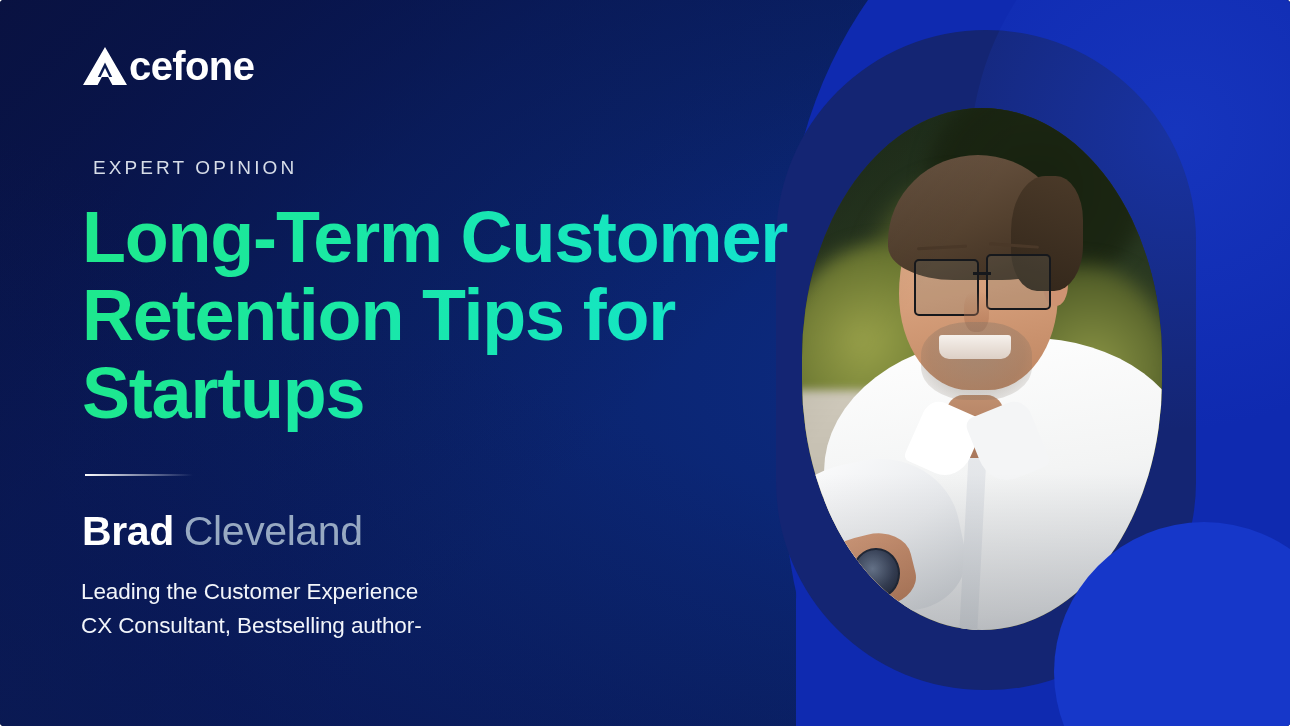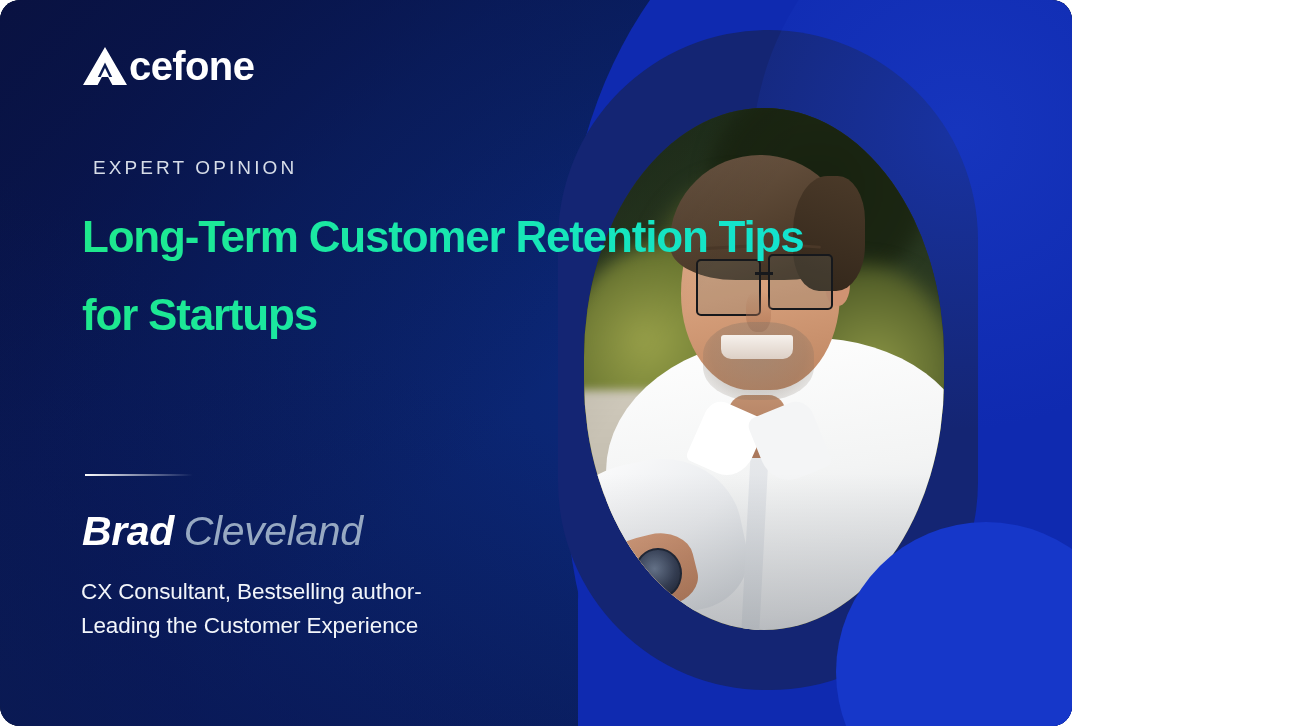--- a/index.html
+++ b/index.html
@@ -11,23 +11,23 @@
     width: 1290px;
     height: 726px;
     overflow: hidden;
     font-family: "Liberation Sans", sans-serif;
     -webkit-font-smoothing: antialiased;
   }
 
   
   .banner {
     position: relative;
-    width: 1072px;
+    width: 1290px;
     height: 726px;
-    border-radius: 20px;
+    border-radius: 4px;
     overflow: hidden;
     background: #000000;
   }
   
   .bg-base {
     position: absolute;
     inset: 0;
     background:
       radial-gradient(120% 135% at 72% 52%, #0c2b82 0%, #0a2269 34%, #08195a 58%, #0a1a4d 78%, #0c1741 100%);
   }
@@ -226,21 +226,21 @@
     font-weight: 500;
     letter-spacing: 3.1px;
   }
 
   .headline {
     position: absolute;
     top: 198px;
     left: 82px;
     width: 760px;
     margin: 0;
-    font-size: 44px;
+    font-size: 72px;
     font-weight: 700;
     line-height: 78px;
     letter-spacing: -1.2px;
     background-image: linear-gradient(96deg, #1ee88c 0%, #1ae8a4 34%, #16e6bd 66%, #12e2d4 100%);
     -webkit-background-clip: text;
     background-clip: text;
     color: transparent;
     -webkit-text-fill-color: transparent;
   }
 
@@ -251,21 +251,20 @@
     width: 108px;
     height: 2px;
     background: linear-gradient(90deg, #ffffff 0%, rgba(255,255,255,0.55) 45%, rgba(255,255,255,0) 100%);
   }
 
   .author {
     position: absolute;
     top: 508px;
     left: 82px;
     font-size: 41px;
-    font-style: italic;
     font-weight: 700;
     letter-spacing: -0.4px;
     white-space: nowrap;
   }
   .author-first { color: #ffffff; }
   .author-last  { color: #97a9c2; font-weight: 500; margin-left: 10px; }
 
   .role {
     position: absolute;
     top: 575px;
@@ -344,17 +343,17 @@
 
   <h1 class="headline">Long-Term Customer Retention Tips for Startups</h1>
 
   <div class="divider"></div>
 
   <div class="author">
     <span class="author-first">Brad</span><span class="author-last">Cleveland</span>
   </div>
 
   <div class="role">
+    <span class="role-line">Leading the Customer Experience</span>
     <span class="role-line">CX Consultant, Bestselling author-</span>
-    <span class="role-line">Leading the Customer Experience</span>
   </div>
 
 </div>
 
 </body></html>

